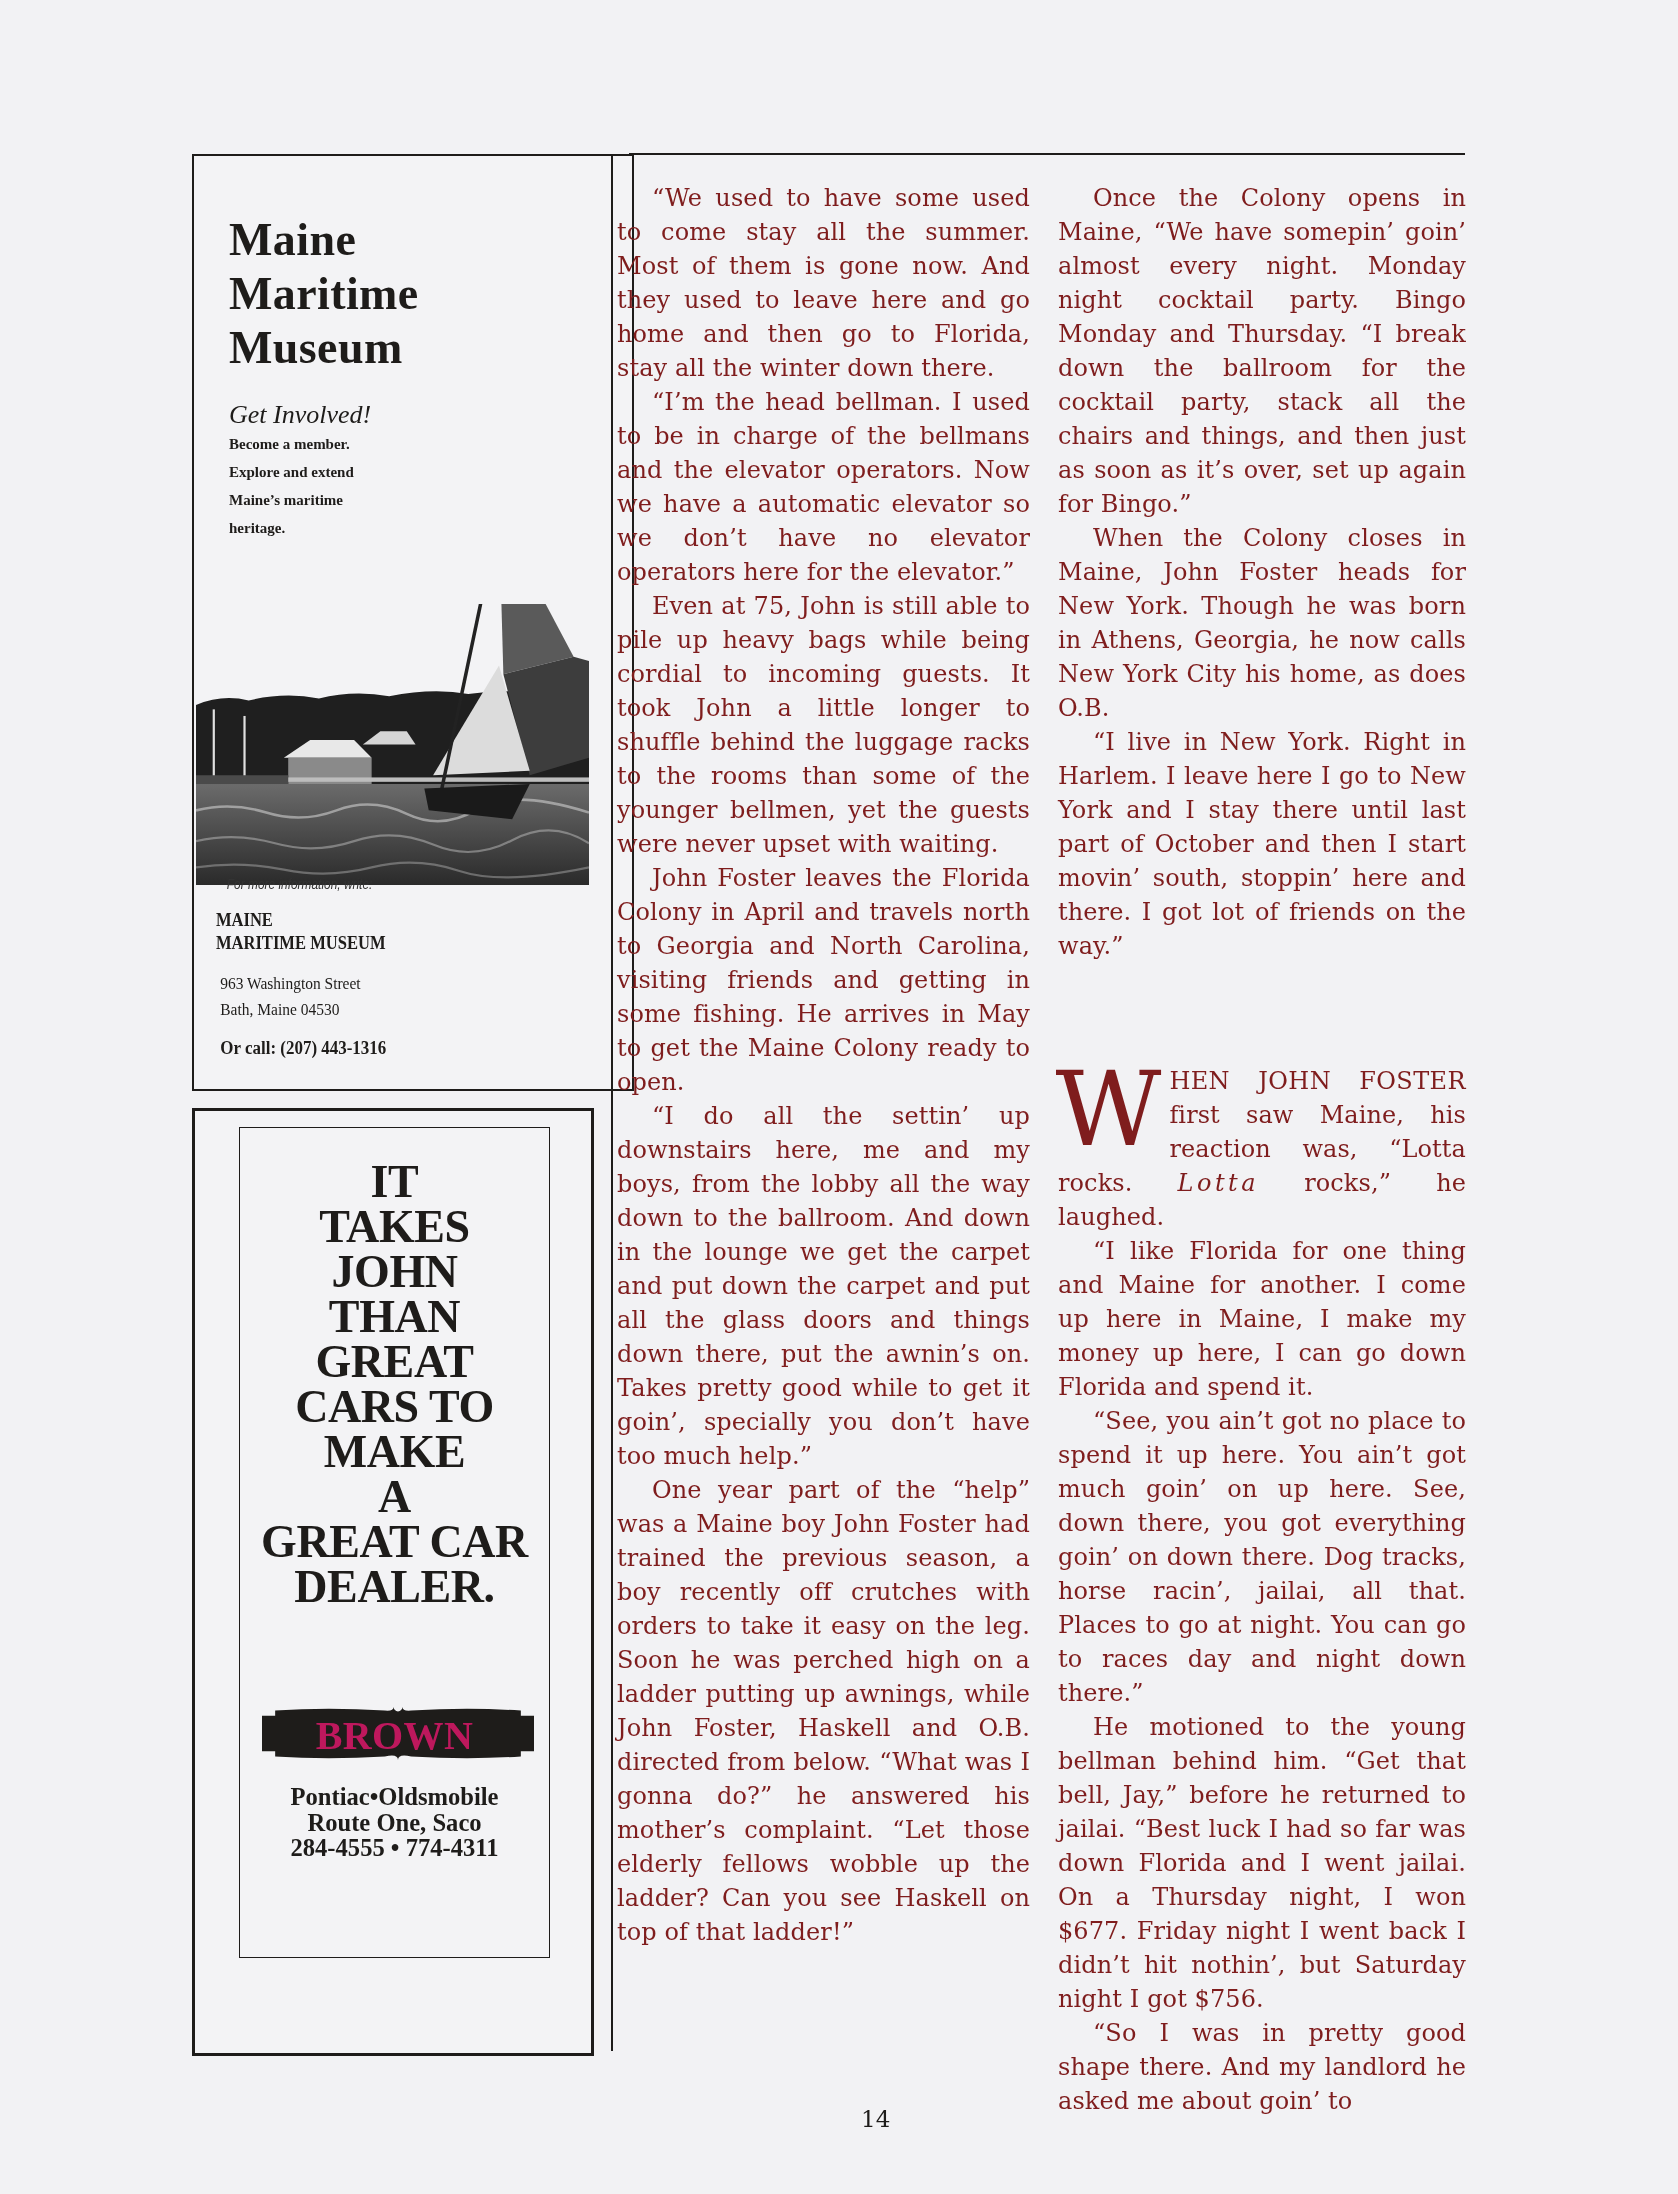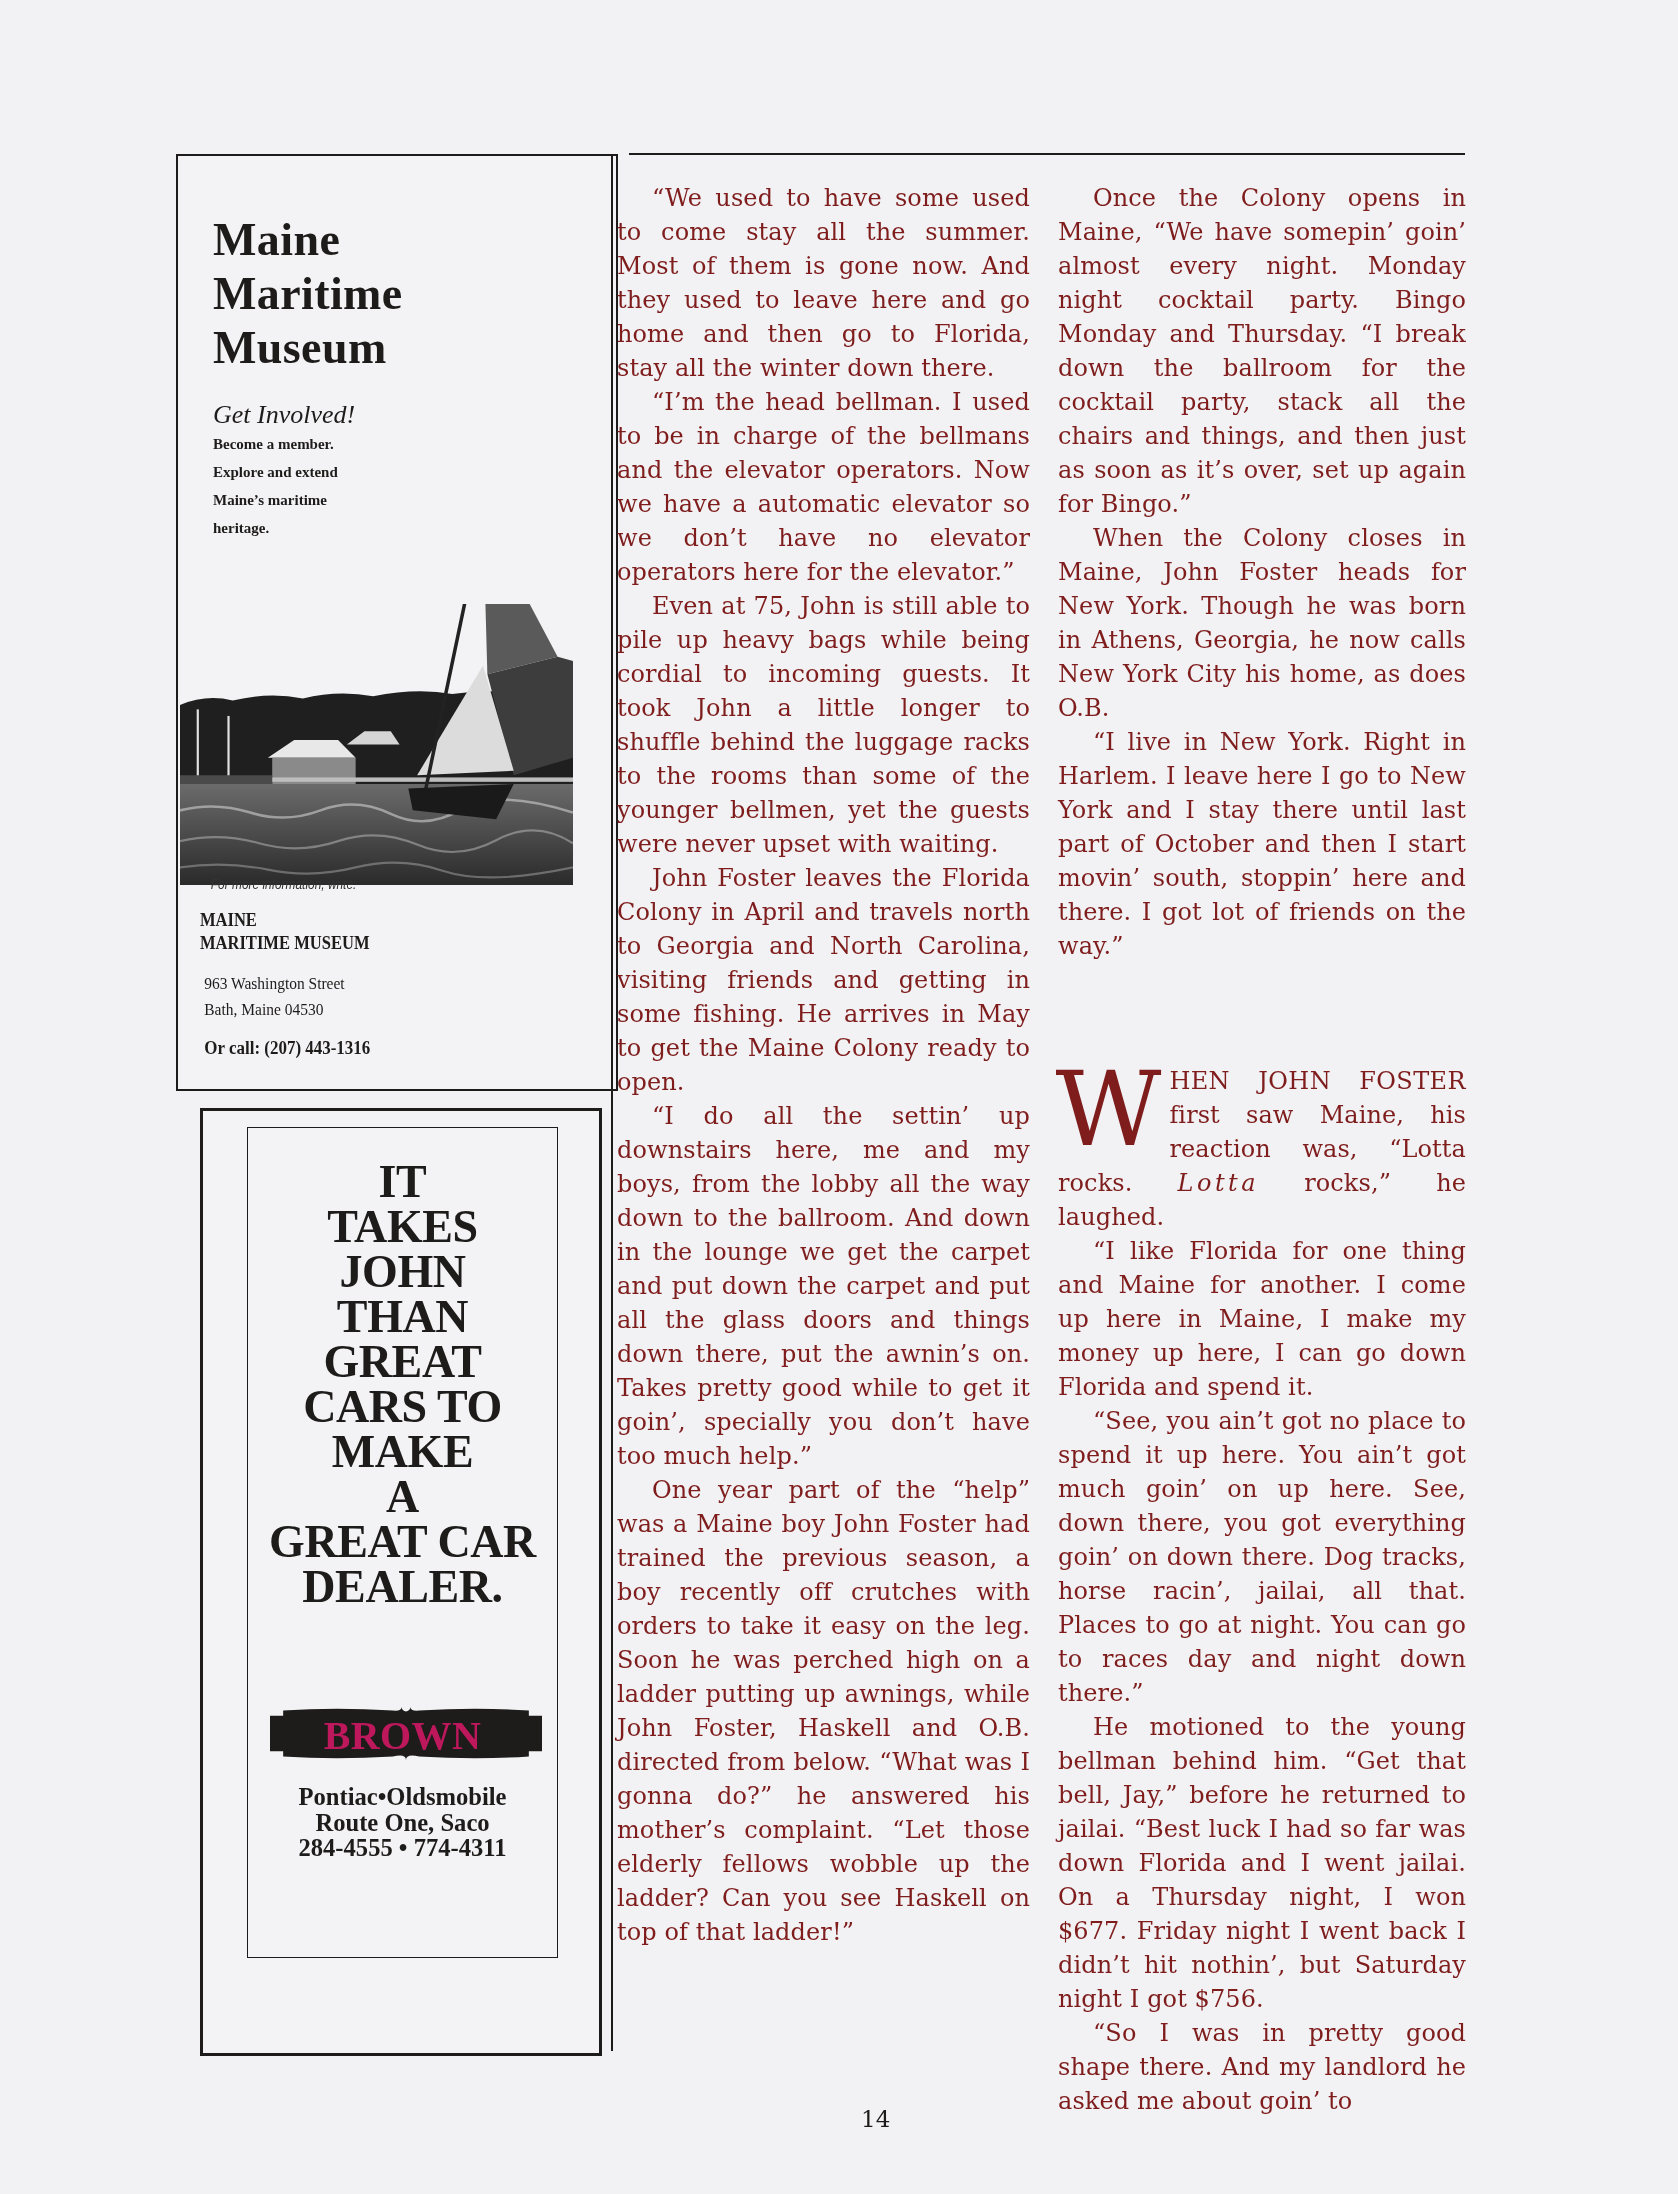--- a/index.html
+++ b/index.html
@@ -5,21 +5,21 @@
   html, body { margin:0; padding:0; }
   body {
     width:1679px; height:2194px; position:relative; overflow:hidden;
     background:#f2f2f4; color:#1e1c1a;
     font-family:"DejaVu Serif", serif;
   }
   .abs { position:absolute; }
 
   
   #ad-museum {
-    left:176px; top:154px; width:442px; height:937px;
+    left:192px; top:154px; width:442px; height:937px;
     border:2.6px solid #1e1c1a; box-sizing:border-box; background:#f3f3f5;
   }
   #ad-museum .title {
     position:absolute; left:35px; top:57px;
     font-family:"Liberation Serif", serif; font-weight:bold;
     font-size:46px; line-height:54px; letter-spacing:0.4px;
   }
   #ad-museum .tagline {
     position:absolute; left:35px; top:244px;
     font-family:"Liberation Serif", serif; font-style:italic; font-weight:normal;
@@ -38,21 +38,21 @@
     font-family:"Liberation Sans", sans-serif;
   }
   .footer .write { font-style:italic; font-size:14px; color:#333; transform:scaleX(0.85); display:block; margin-top:0; }
   .footer .org { font-family:"Liberation Serif", serif; font-weight:bold; font-size:18.4px; line-height:23px; margin-top:16.7px; transform:scaleX(0.9); }
   .footer .addr { font-family:"Liberation Serif", serif; font-size:17.6px; line-height:25.5px; margin-top:16.7px; transform:scaleX(0.88); }
   .footer .call { font-family:"Liberation Serif", serif; font-weight:bold; font-size:19.3px; margin-top:15px; transform:scaleX(0.88); }
 
   
   #ad-dealer {
     left:192px; top:1108px; width:402px; height:948px;
-    border:3.1px solid #1e1c1a; box-sizing:border-box; background:#f3f3f5;margin-left:8px;
+    border:3.1px solid #1e1c1a; box-sizing:border-box; background:#f3f3f5;
   }
   #ad-dealer .inner {
     position:absolute; left:44px; top:16px; width:311px; height:831px;
     border:0.9px solid #1e1c1a; box-sizing:border-box;
   }
   #ad-dealer .headline {
     position:absolute; left:0; right:0; top:31px; text-align:center;
     font-family:"Liberation Serif", serif; font-weight:bold;
     font-size:46px; line-height:45px; letter-spacing:-0.4px;
   }

